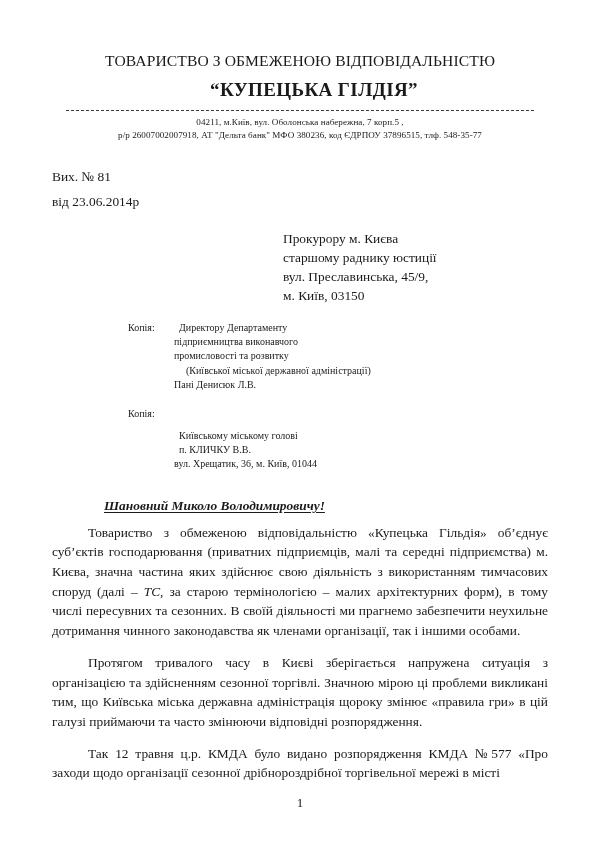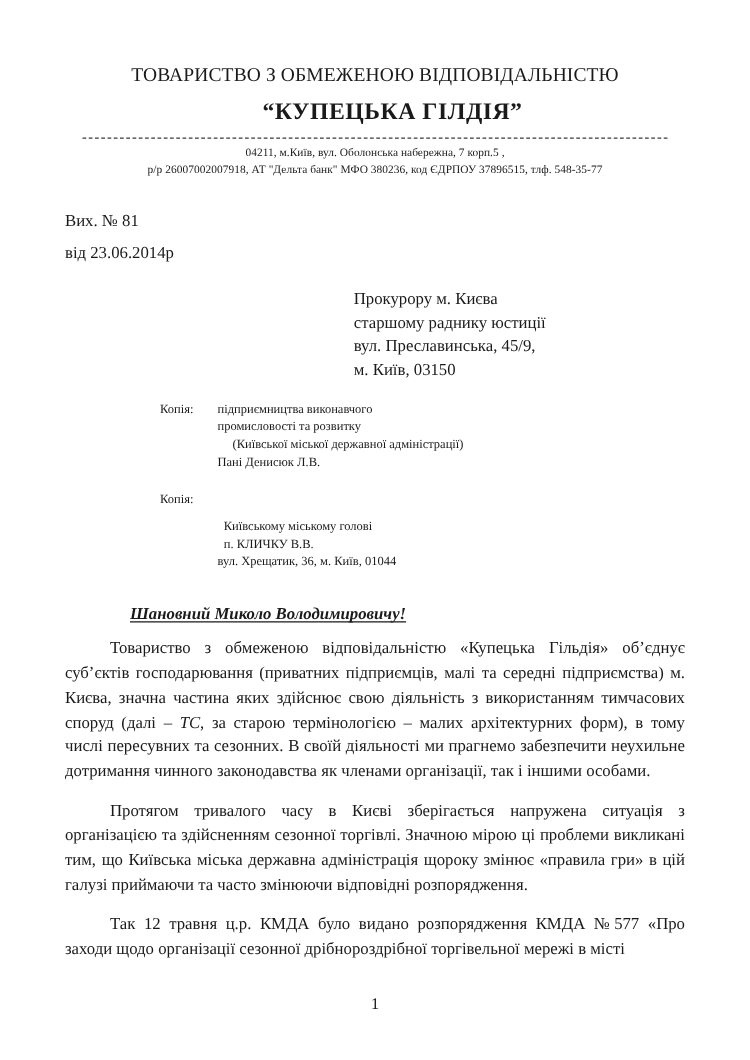--- a/index.html
+++ b/index.html
@@ -160,20 +160,21 @@
   <div class="addr-main">
     <div>Прокурору м. Києва</div>
     <div>старшому раднику юстиції</div>
     <div>вул. Преславинська, 45/9,</div>
     <div>м. Київ, 03150</div>
   </div>
 
   <div class="copy-block first">
     <div class="copy-label">Копія:</div>
     <div class="copy-body">
+      <div class="ind1">Директору Департаменту</div>
       <div>підприємництва виконавчого</div>
       <div>промисловості та розвитку</div>
       <div class="ind2">(Київської міської державної адміністрації)</div>
       <div>Пані  Денисюк Л.В.</div>
     </div>
   </div>
 
   <div class="copy-block second">
     <div class="copy-label">Копія:</div>
     <div class="copy-body">

